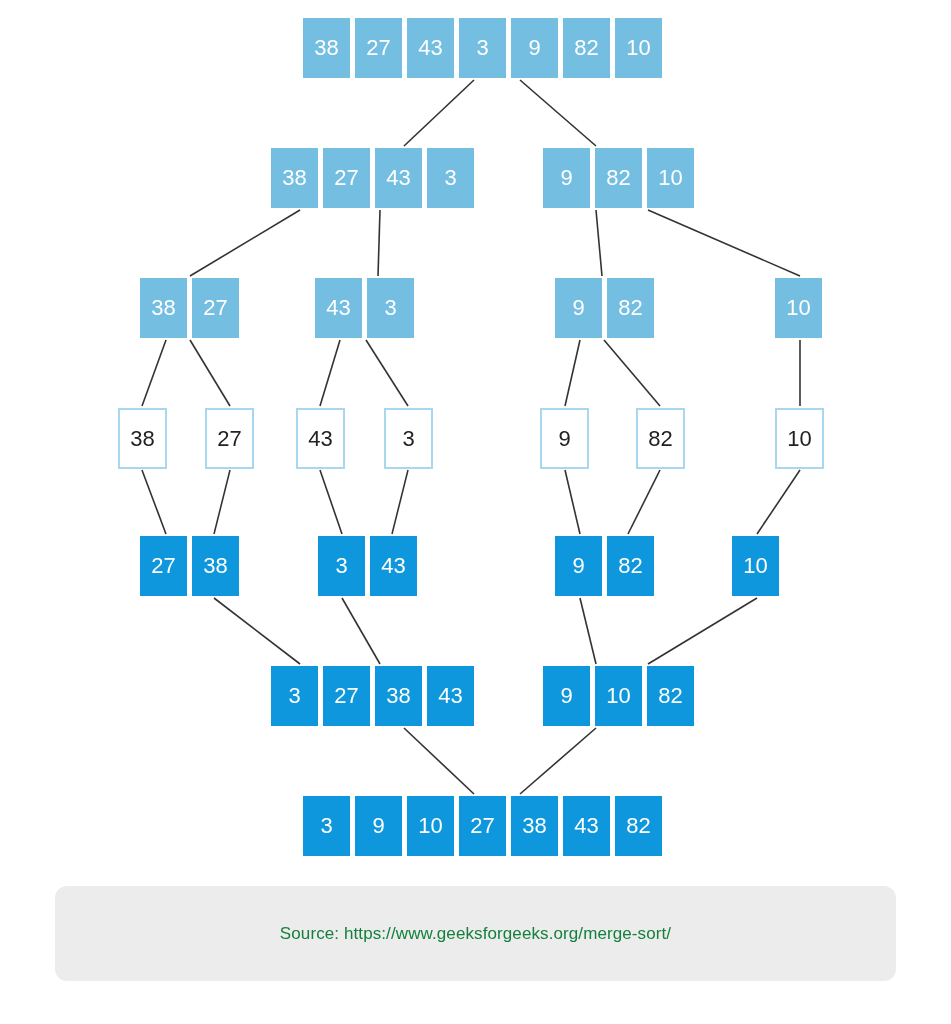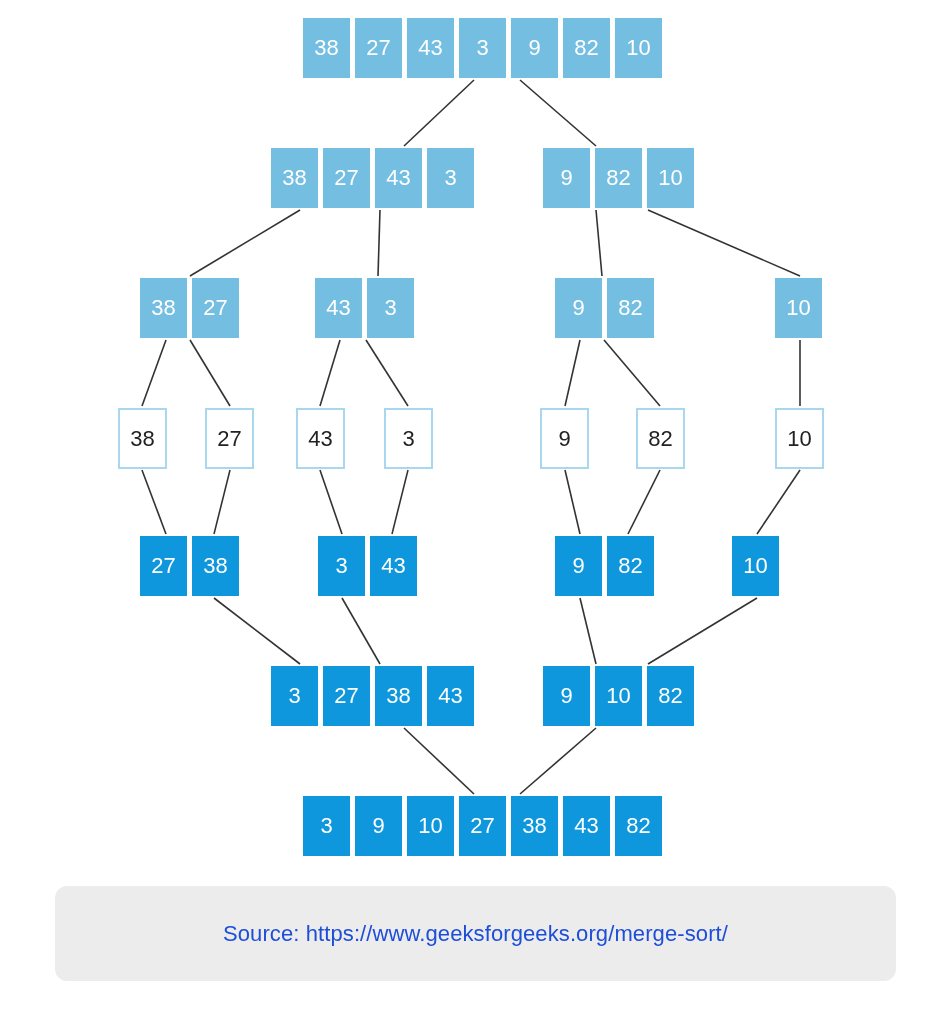--- a/index.html
+++ b/index.html
@@ -77,22 +77,22 @@
     top: 886px;
     width: 841px;
     height: 95px;
     background: #ececec;
     border-radius: 12px;
     display: flex;
     align-items: center;
     justify-content: center;
   }
   #caption-text {
-    font-size: 22px;
-    color: #1d4ed8;
+    font-size: 17px;
+    color: #15803d;
     letter-spacing: 0.1px;
   }
 </style>
 </head>
 <body>
 
 <div id="page">
 
   <div id="diagram">
     <svg id="edges" viewBox="0 0 951 880" xmlns="http://www.w3.org/2000/svg">

